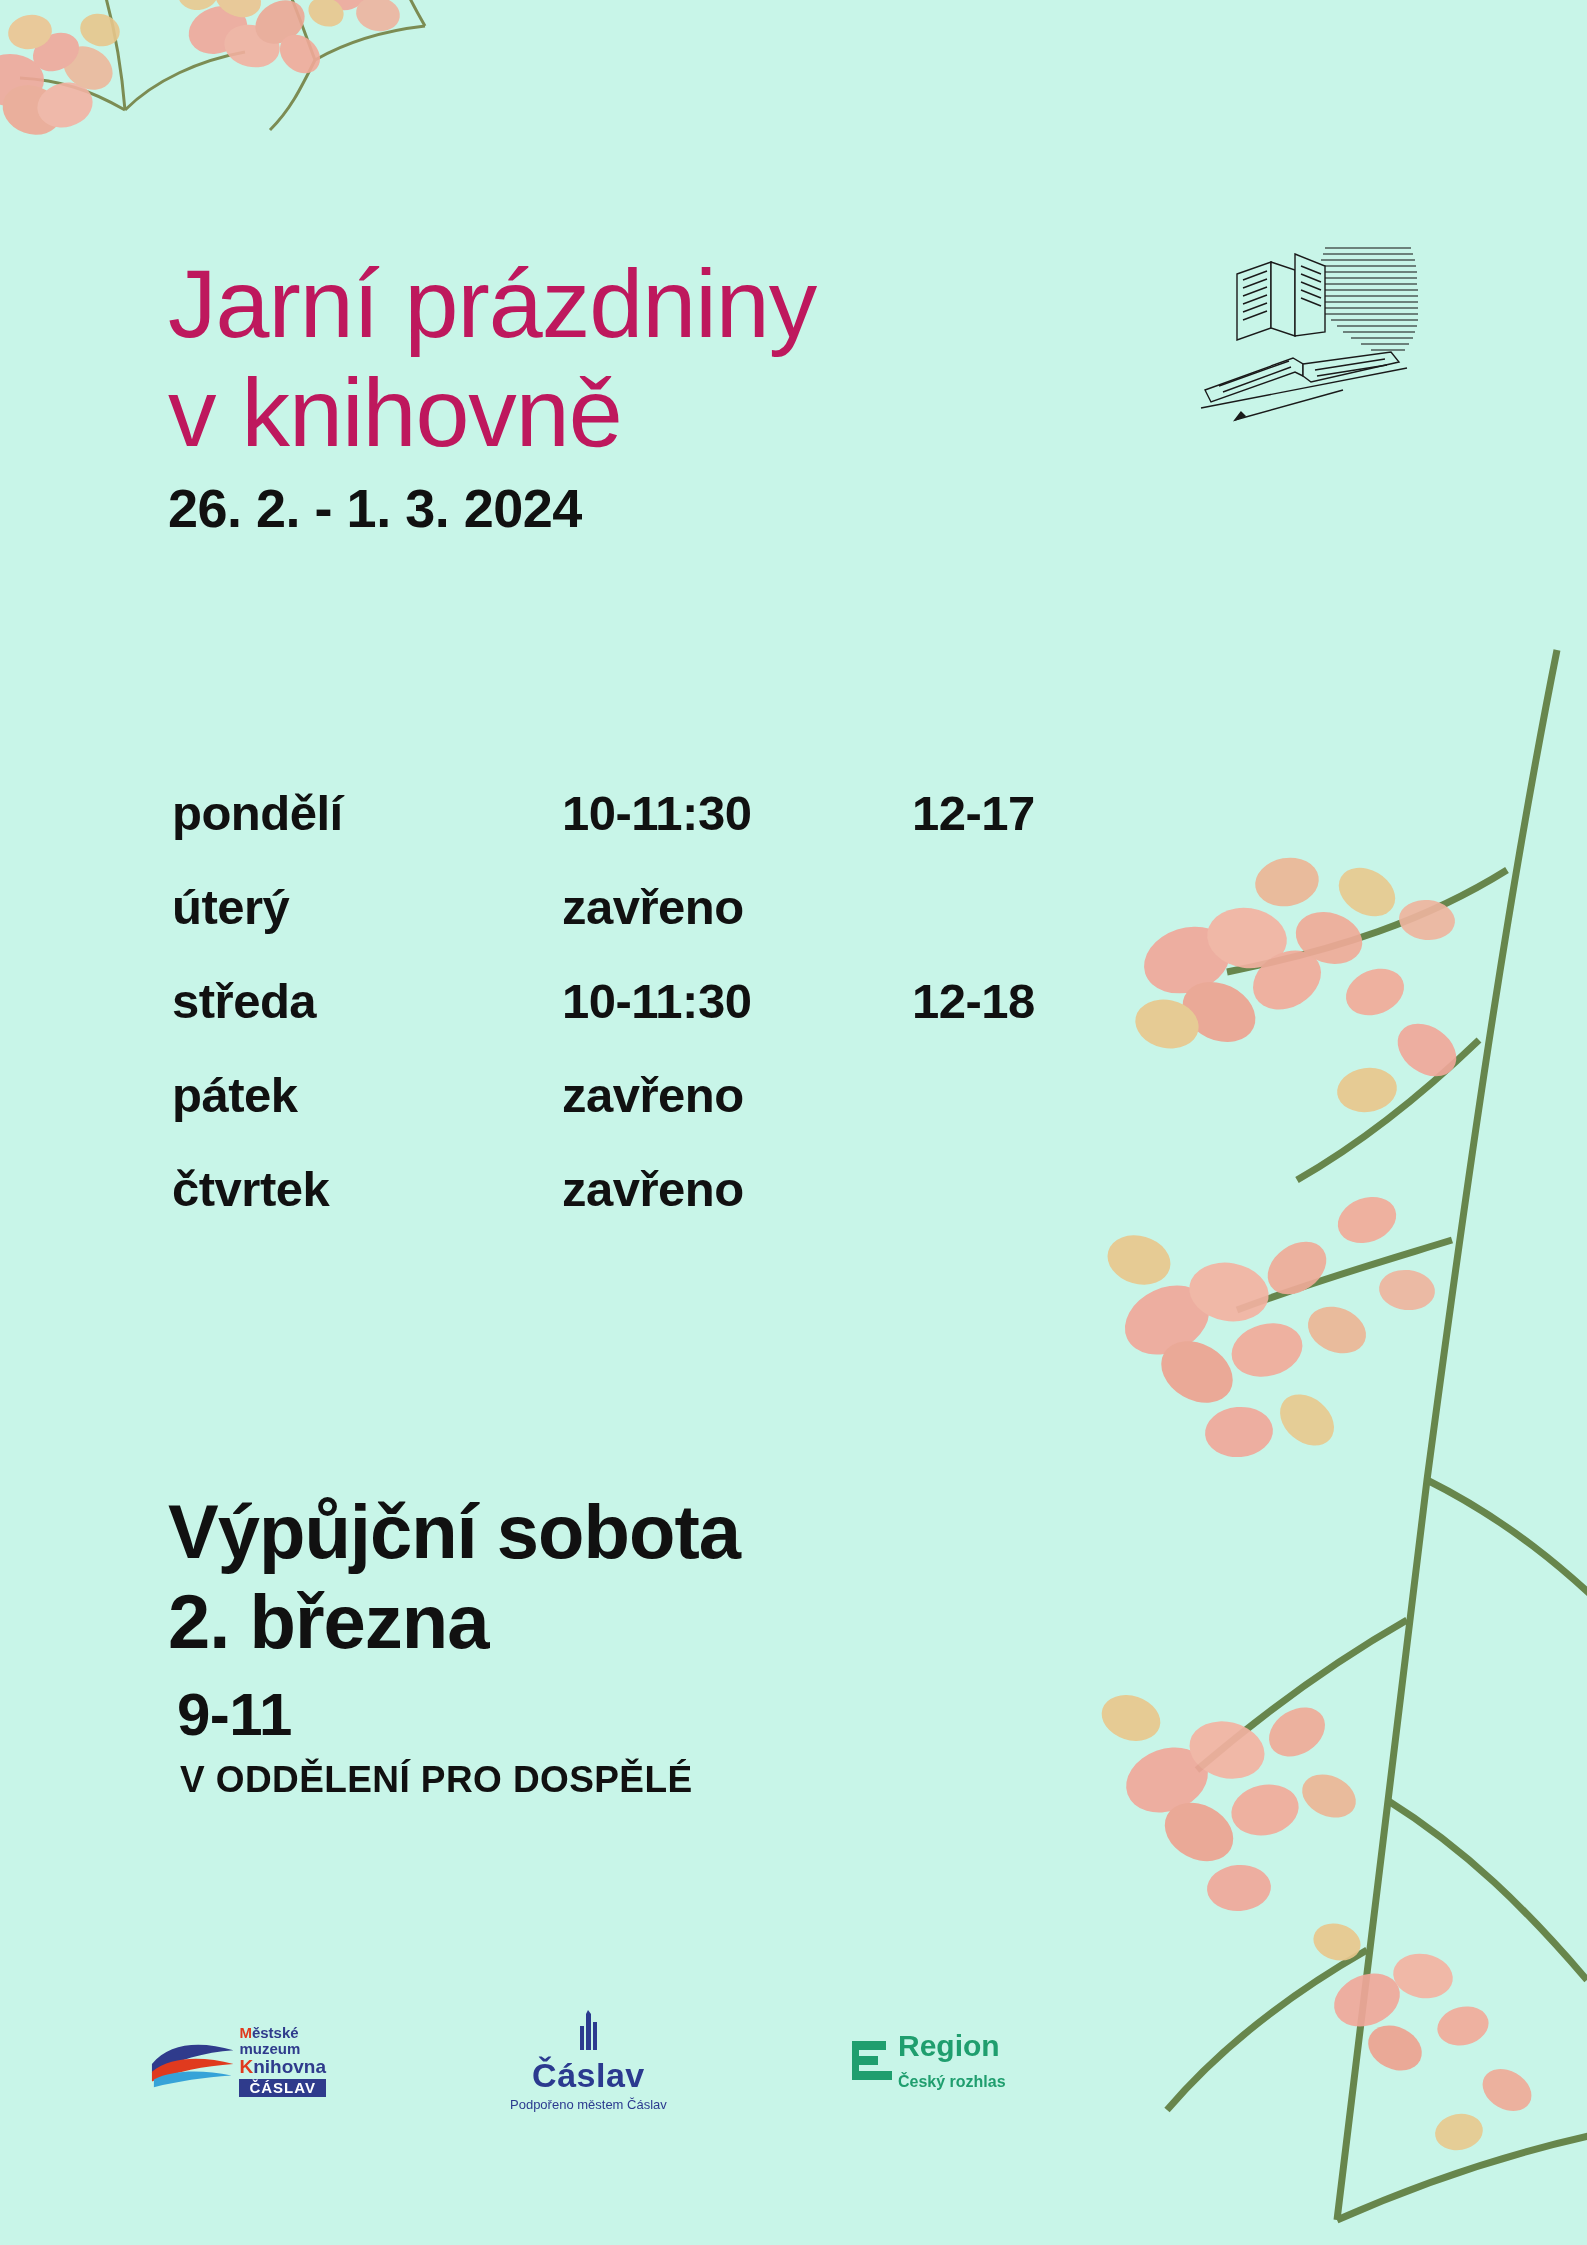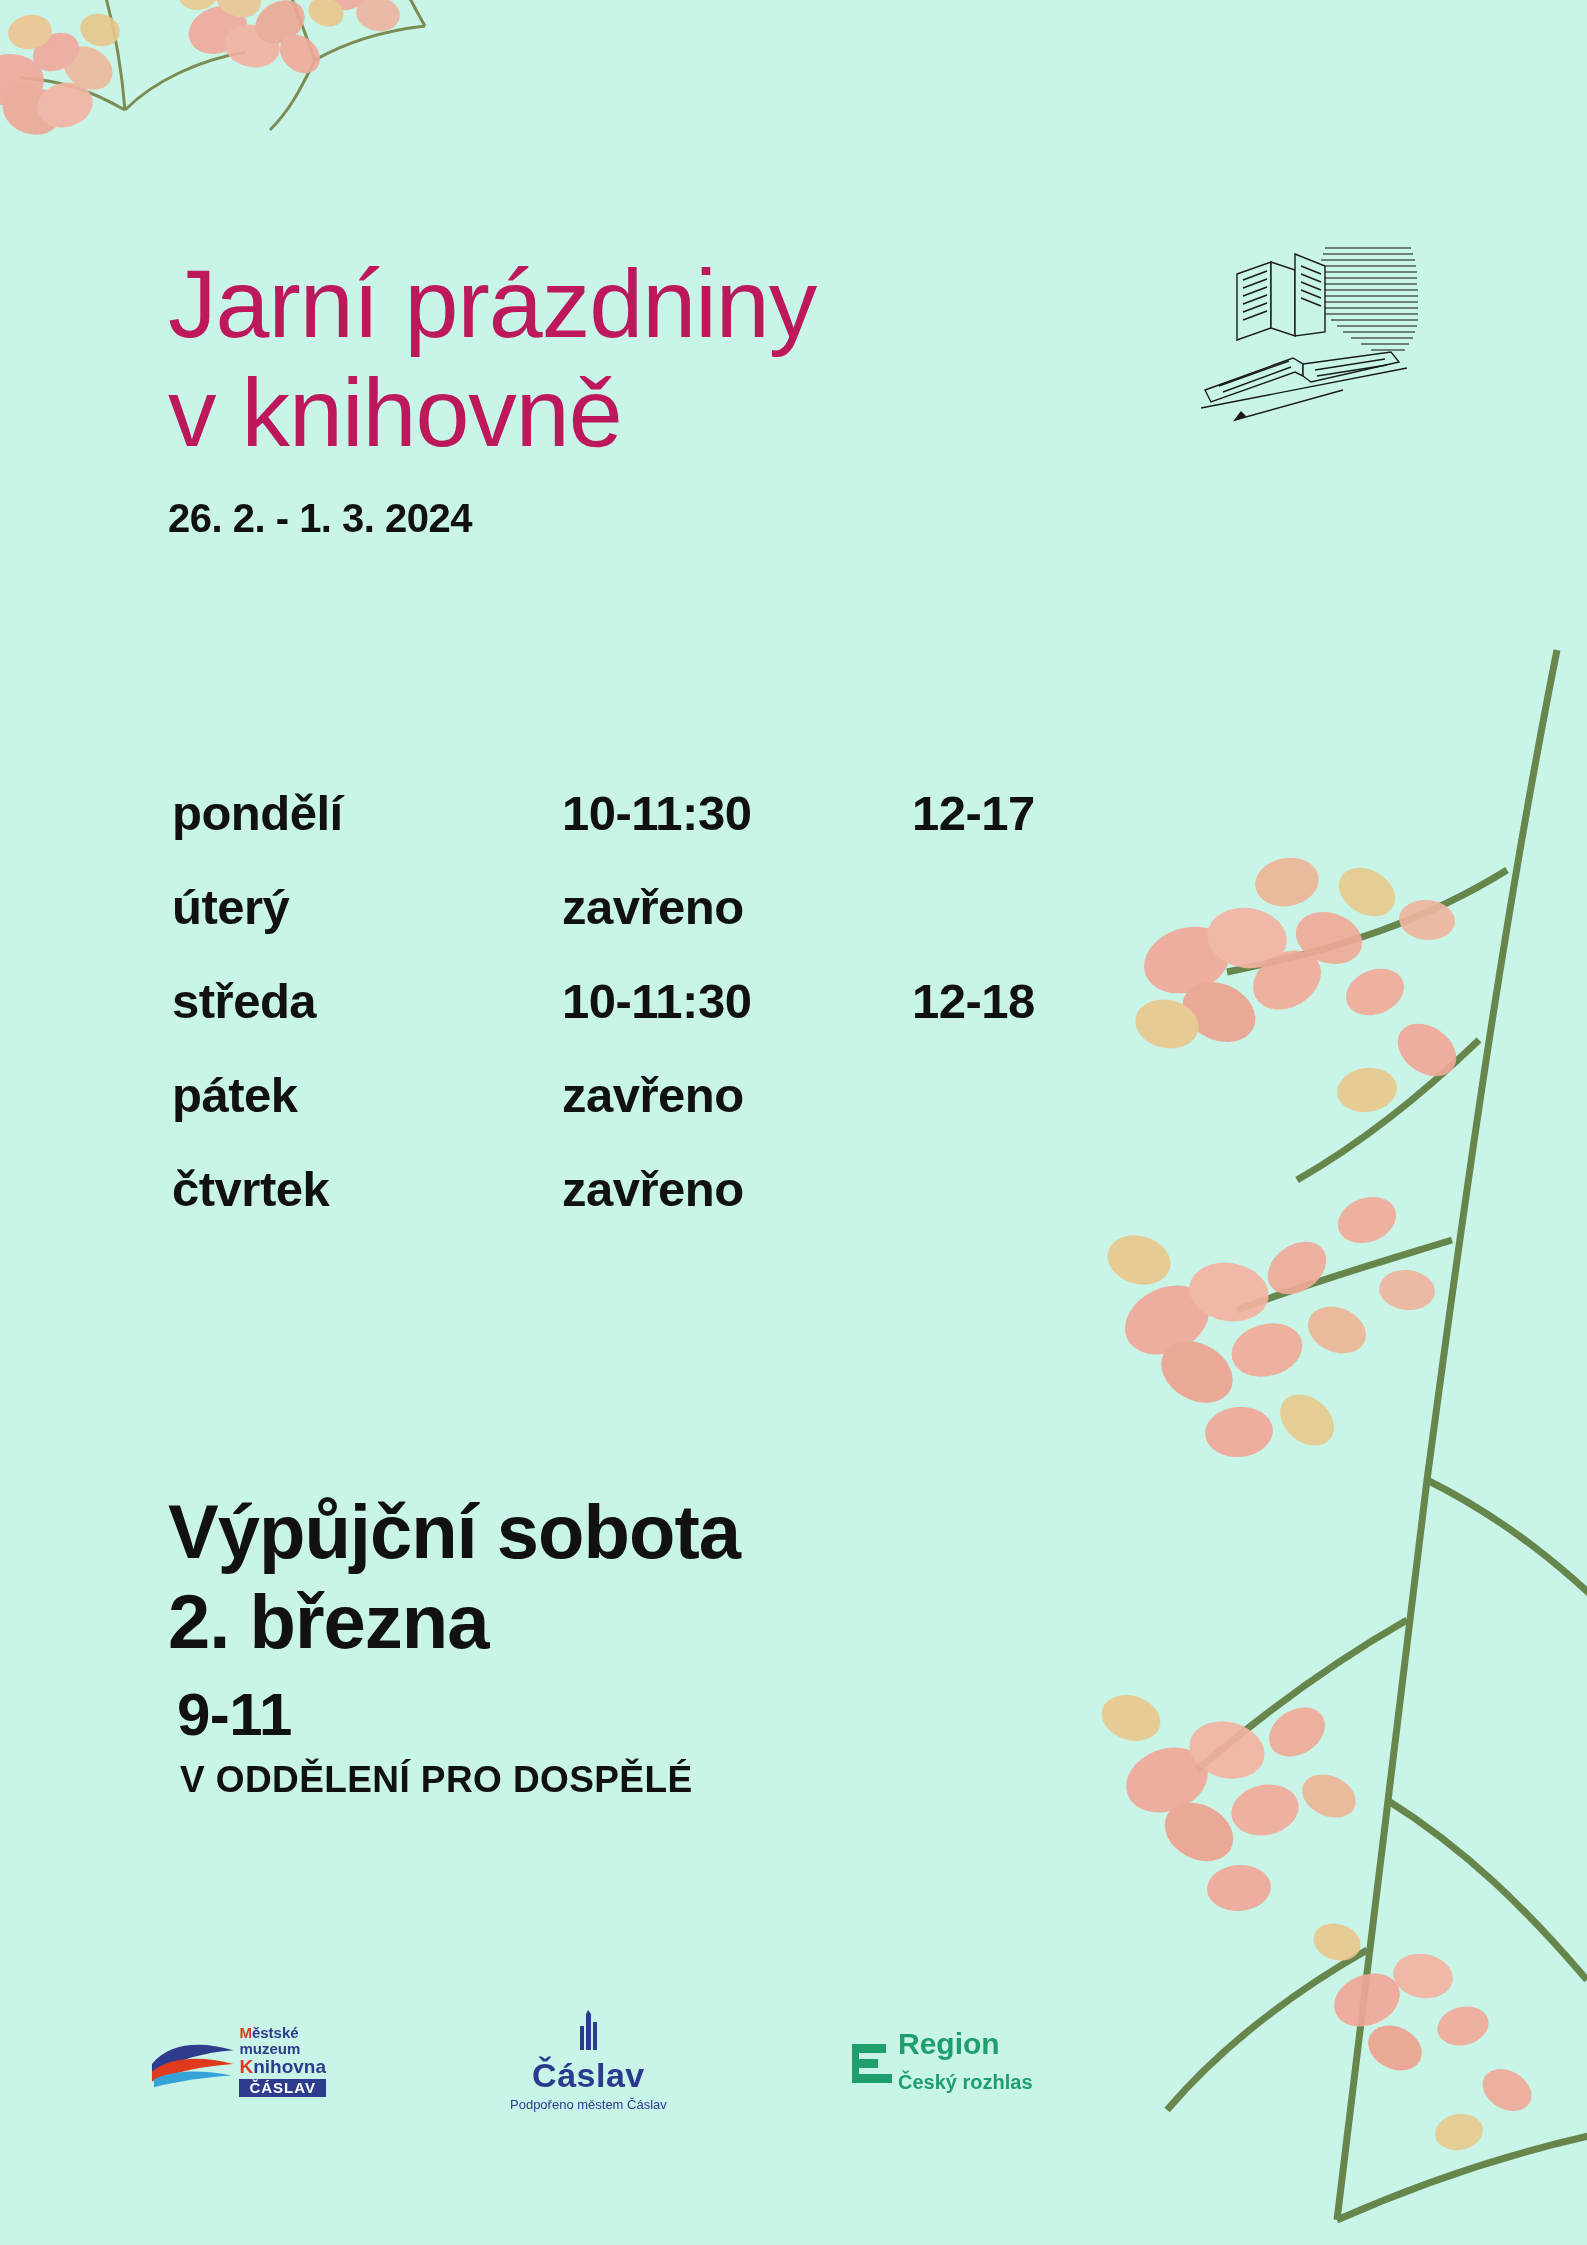--- a/index.html
+++ b/index.html
@@ -51,23 +51,23 @@
   .poster-title {
     font-size: 97px;
     font-weight: normal;
     line-height: 1.12;
     letter-spacing: -1px;
     margin: 0;
     color: #be185d;
     white-space: pre-line;
   }
   .poster-dates {
-    font-size: 40px;
-    font-weight: bold;
-    margin: 29px 0 0 0;
+    font-size: 54px;
+    font-weight: bold;
+    margin: 10px 0 0 0;
     color: #111111;
     letter-spacing: -0.5px;
   }
 
   
   .book-art {
     position: absolute;
     left: 1175px;
     top: 240px;
     width: 250px;
@@ -177,21 +177,21 @@
 
   .logo-radio { width: 230px; display: flex; align-items: flex-end; }
   .logo-radio .bars { width: 48px; height: 54px; }
   .logo-radio .r1 {
     font-size: 30px;
     font-weight: bold;
     color: #1f9e6e;
     line-height: 1;
   }
   .logo-radio .r2 {
-    font-size: 20px;
+    font-size: 16px;
     font-weight: bold;
     color: #1f9e6e;
     margin-top: 12px;
   }
 </style>
 </head>
 <body>
 
 <div class="poster">
 

